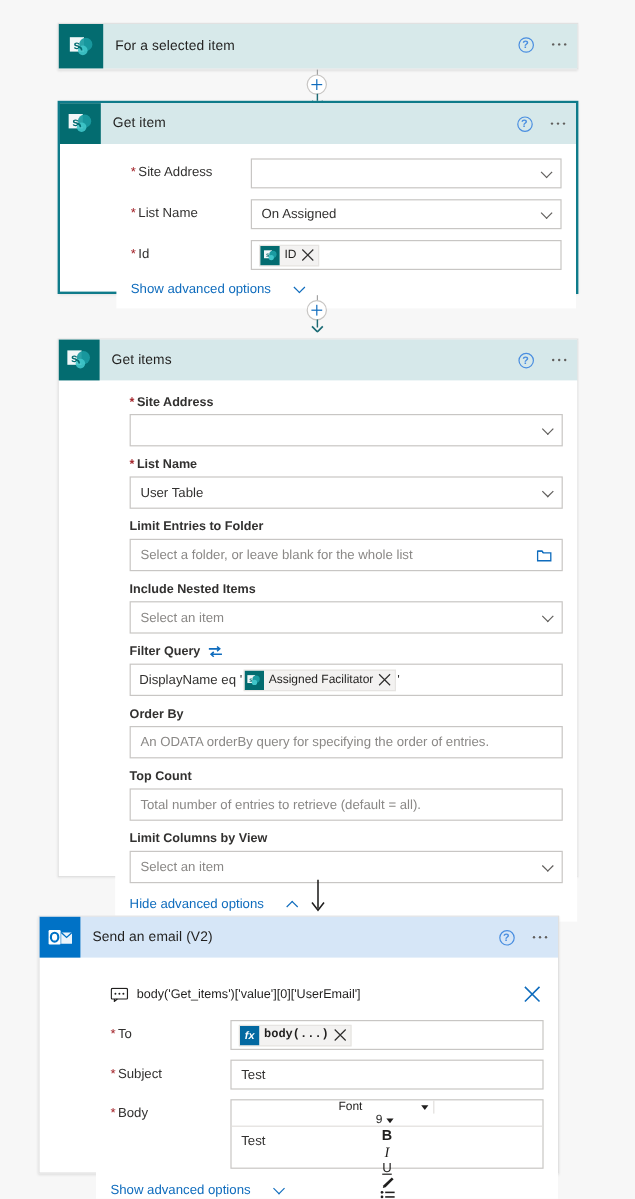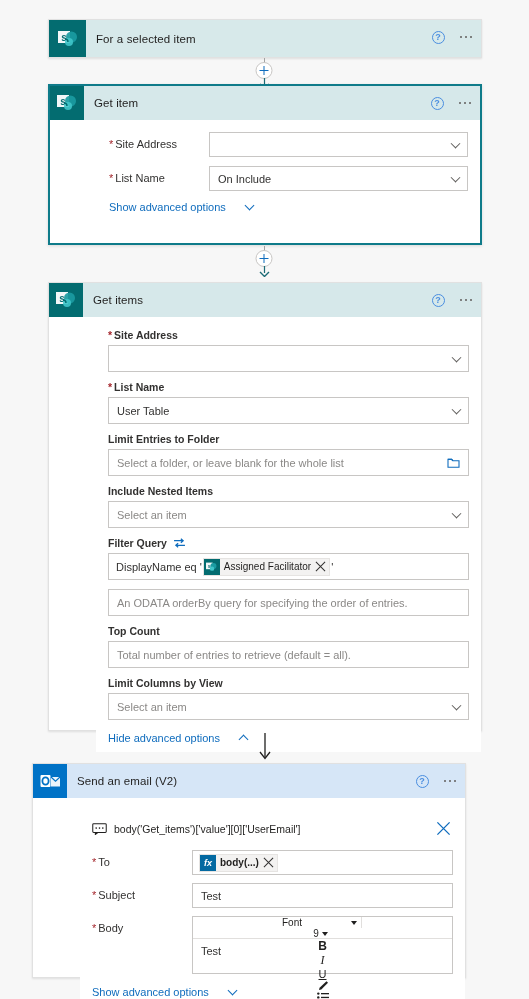--- a/index.html
+++ b/index.html
@@ -263,26 +263,49 @@
           </div>
         </div>
       </div>
 
       <div class="row-inline">
         <div class="lbl">
           <span class="req">*</span><span>List Name</span>
         </div>
         <div class="fld">
           <div class="input">
-            <span>On Include</span>
+            <span>On Assigned</span>
             <span class="chev"></span>
           </div>
         </div>
       </div>
 
+      <div class="row-inline">
+        <div class="lbl">
+          <span class="req">*</span><span>Id</span>
+        </div>
+        <div class="fld">
+          <div class="input" style="padding-left:5px;">
+            <span class="token">
+              <span class="tico sp">
+                <svg width="11" height="10" viewBox="0 0 20 18">
+                  <rect x="0" y="1" width="12" height="12" fill="#ffffff" opacity="0.95"></rect>
+                  <text x="6" y="11" font-family="Liberation Sans, sans-serif" font-size="10" font-weight="bold" fill="#036c70" text-anchor="middle">s</text>
+                  <circle cx="13.5" cy="7" r="5.5" fill="#1a9ba1"></circle>
+                  <circle cx="11" cy="12" r="4" fill="#3fc5c9"></circle>
+                </svg>
+              </span>
+              <span class="tx">ID</span>
+              <svg class="xmark" viewBox="0 0 12 12">
+                <path d="M1 1 L11 11 M11 1 L1 11" stroke="#323130" stroke-width="1.1"></path>
+              </svg>
+            </span>
+          </div>
+        </div>
+      </div>
 
       <div class="adv-link" style="margin-top:10px;">
         <span>Show advanced options</span>
         <span class="ch down"></span>
       </div>
     </div>
   </div>
 
   <div class="conn" style="top:246px; height:26px;">
     <div style="position:absolute;left:264px;top:0;width:1px;height:5px;background:#a3a3a3;"></div>
@@ -385,20 +408,23 @@
             <span class="tx">Assigned Facilitator</span>
             <svg class="xmark" viewBox="0 0 12 12">
               <path d="M1 1 L11 11 M11 1 L1 11" stroke="#323130" stroke-width="1.1"></path>
             </svg>
           </span>
           <span>'</span>
         </div>
       </div>
 
       <div class="row-stack">
+        <div class="lbl">
+          <span>Order By</span>
+        </div>
         <div class="input tall">
           <span class="ph">An ODATA orderBy query for specifying the order of entries.</span>
         </div>
       </div>
 
       <div class="row-stack">
         <div class="lbl">
           <span>Top Count</span>
         </div>
         <div class="input tall">
@@ -468,21 +494,21 @@
       </div>
 
       <div class="row-inline" style="margin-bottom:8px;justify-content:flex-end;">
         <div class="lbl">
           <span class="req">*</span><span>To</span>
         </div>
         <div class="fld">
           <div class="input" style="padding-left:5px;">
             <span class="token">
               <span class="tico fx">fx</span>
-              <span class="tx" style="font-weight:bold;">body(...)</span>
+              <span class="tx" style="font-weight:bold;font-family:Liberation Mono, monospace;">body(...)</span>
               <svg class="xmark" viewBox="0 0 12 12">
                 <path d="M1 1 L11 11 M11 1 L1 11" stroke="#323130" stroke-width="1.1"></path>
               </svg>
             </span>
           </div>
         </div>
       </div>
 
       <div class="row-inline" style="margin-bottom:8px;">
         <div class="lbl">

